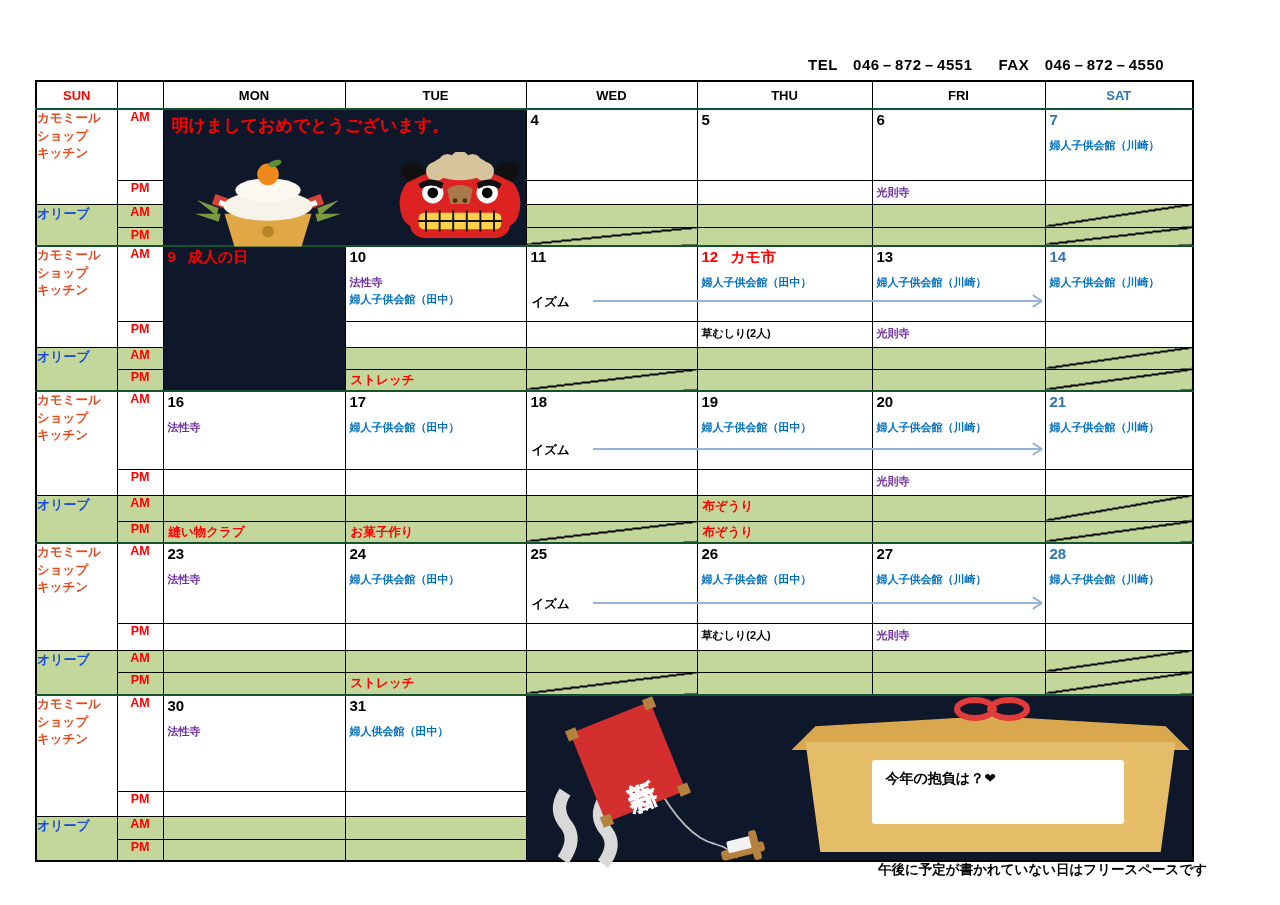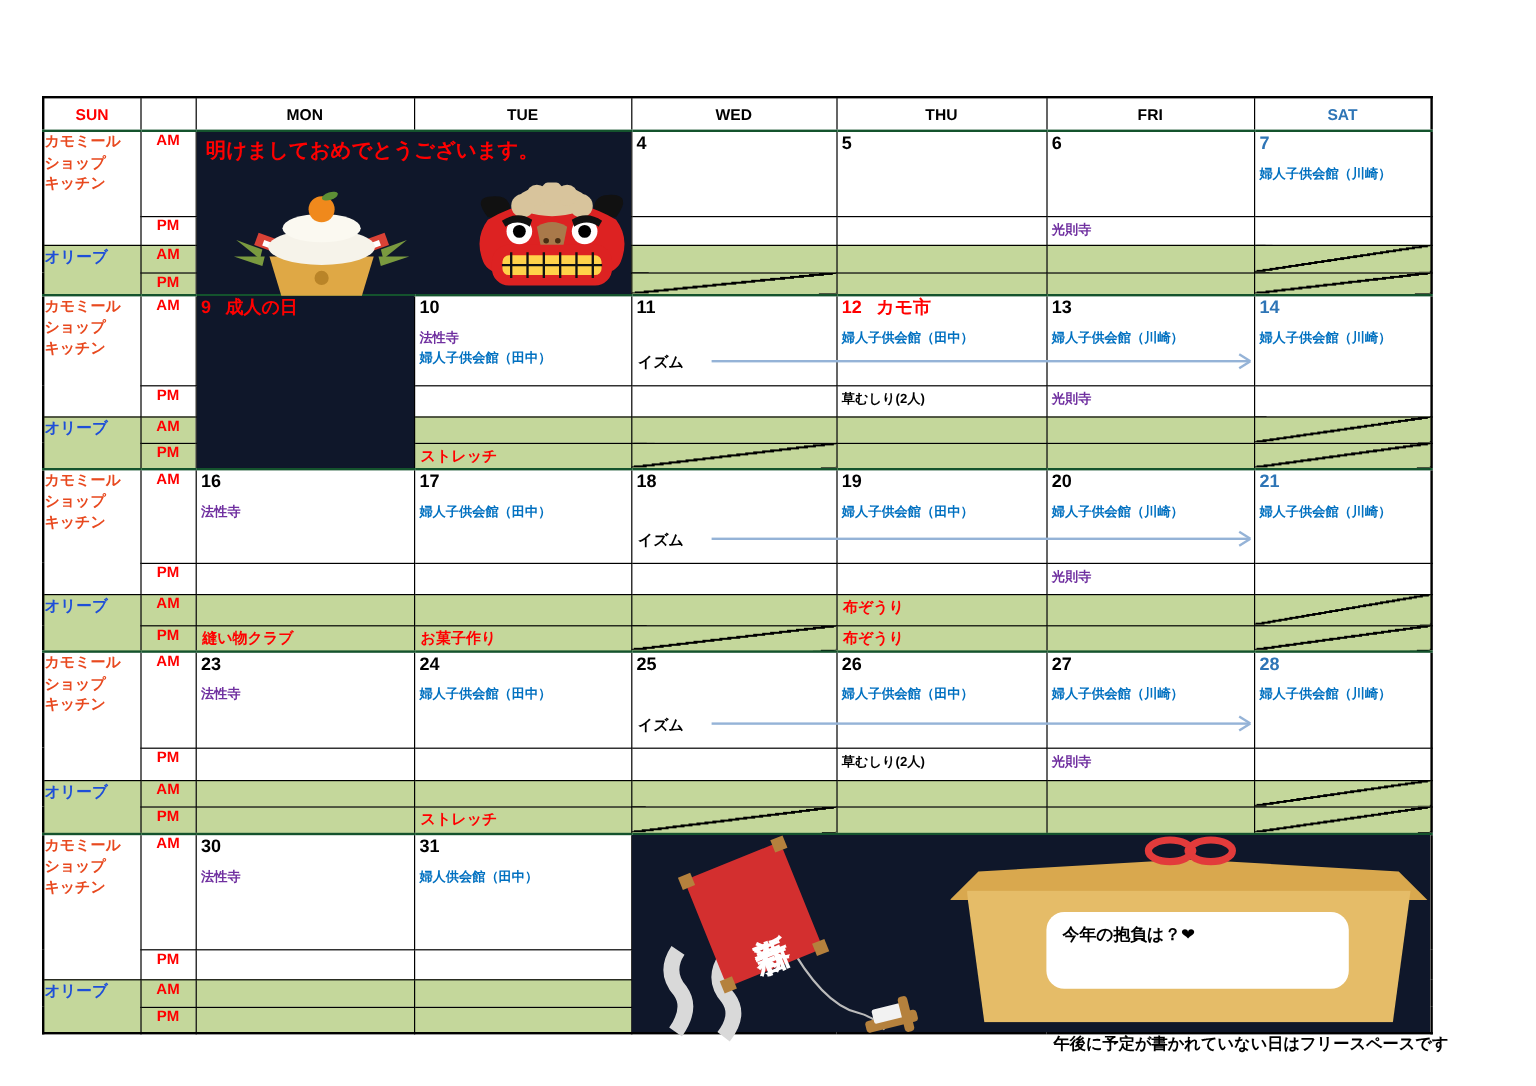--- a/index.html
+++ b/index.html
@@ -67,32 +67,35 @@
   .kite{position:absolute;left:58px;top:18px;width:86px;height:96px;transform:rotate(-22deg);
         background:#d32f2f;border-radius:8px;display:flex;align-items:center;justify-content:center;}
   .kite-text{writing-mode:vertical-rl;color:#fff;font-weight:bold;font-size:30px;letter-spacing:4px;line-height:1;}
   .kite-stick{position:absolute;width:11px;height:11px;background:#b5813d;}
   .kite-extras{position:absolute;left:8px;top:86px;width:260px;height:90px;}
   .ema{position:absolute;left:265px;top:6px;width:398px;height:152px;}
   .ema-roof{position:absolute;left:0;top:14px;width:100%;height:34px;background:#d9a84e;
             clip-path:polygon(0 100%,6% 30%,50% 0,94% 30%,100% 100%);}
   .ema-body{position:absolute;left:14px;top:40px;width:370px;height:110px;background:#e5bc68;
             clip-path:polygon(0 0,100% 0,96% 100%,4% 100%);}
-  .ema-box{position:absolute;left:80px;top:58px;width:252px;height:64px;background:#fff;border-radius:15px;}
+  .ema-box{position:absolute;left:80px;top:58px;width:252px;height:64px;background:#fff;border-radius:3px;}
   .ema-text{display:block;padding:10px 0 0 14px;font-size:14px;font-weight:bold;color:#000;}
   .ema-bow{position:absolute;left:150px;top:-8px;width:100px;height:30px;}
 
   .footer-note{position:absolute;left:878px;top:861px;font-size:13.5px;font-weight:bold;white-space:nowrap;}
 </style>
 </head>
 <body>
 
 <div class="page">
 
 
+  <div class="telfax">
+    <span>TEL　046－872－4551</span><span>FAX　046－872－4550</span>
+  </div>
 
   <table class="cal">
     <colgroup>
       <col style="width:81px">
         <col style="width:46px">
         <col style="width:182px">
         <col style="width:181px">
       <col style="width:171px">
         <col style="width:175px">
         <col style="width:173px">

